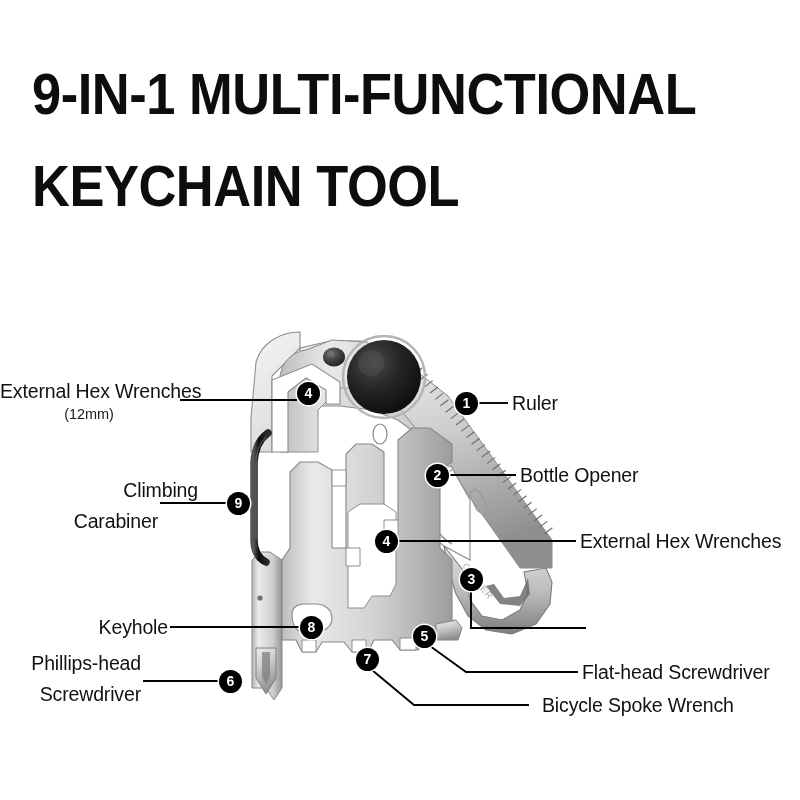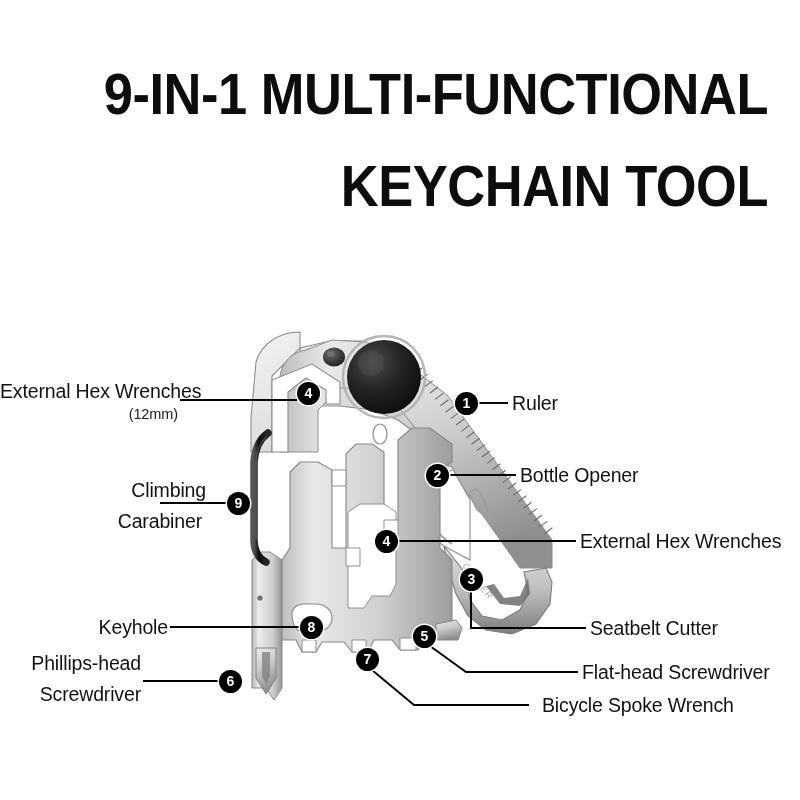--- a/index.html
+++ b/index.html
@@ -20,21 +20,21 @@
     background: #ffffff;
     overflow: hidden;
   }
 
   
   .title-block {
     position: absolute;
     left: 0;
     top: 48px;
     width: 800px;
-    text-align: right;
+    text-align: left;
   }
   .title-line {
     font-family: "Liberation Sans Narrow", "Liberation Sans", "DejaVu Sans", sans-serif;
     font-weight: bold;
     font-size: 57px;
     line-height: 92px;
     letter-spacing: -0.5px;
     color: #0d0d0d;
     transform: scaleX(0.92);
     white-space: nowrap;
@@ -427,35 +427,34 @@
 
   <div class="bullet" style="left:460px; top:568px;">3</div>
 
   <div class="bullet" style="left:413px; top:625px;">5</div>
 
   <div class="bullet" style="left:356px; top:648px;">7</div>
 
   <div class="label r" style="left:0px; top:378px; width:178px;">
     <div>External Hex Wrenches</div>
   </div>
-  <div class="label r sub" style="left:0px; top:404px; width:178px;">(12mm)</div>
-
-  <div class="label r" style="left:12px; top:477px; width:158px;padding-left:36px;">Climbing</div>
-  <div class="label r" style="left:0px; top:508px; width:158px;padding-left:44px;">Carabiner</div>
+  <div class="label r sub" style="left:0px; top:404px; width:178px;text-align:center;">(12mm)</div>
+
+  <div class="label r" style="left:4px; top:477px; width:158px;padding-left:36px;">Climbing</div>
+  <div class="label r" style="left:0px; top:508px; width:158px;">Carabiner</div>
 
   <div class="label r" style="left:0px; top:614px; width:168px;">Keyhole</div>
 
   <div class="label r" style="left:0px; top:650px; width:141px;">Phillips-head</div>
   <div class="label r" style="left:0px; top:681px; width:141px;">Screwdriver</div>
 
   <div class="label l" style="left:512px; top:390px;">Ruler</div>
 
   <div class="label l" style="left:520px; top:462px;">Bottle Opener</div>
 
   <div class="label l" style="left:580px; top:528px;">External Hex Wrenches</div>
 
-  <div class="label l" style="left:590px; top:615px;">Seatbelt Cutter</div>
 
   <div class="label l" style="left:582px; top:659px;">Flat-head Screwdriver</div>
 
   <div class="label l" style="left:542px; top:692px;">Bicycle Spoke Wrench</div>
 
 </div>
 
 </body></html>

